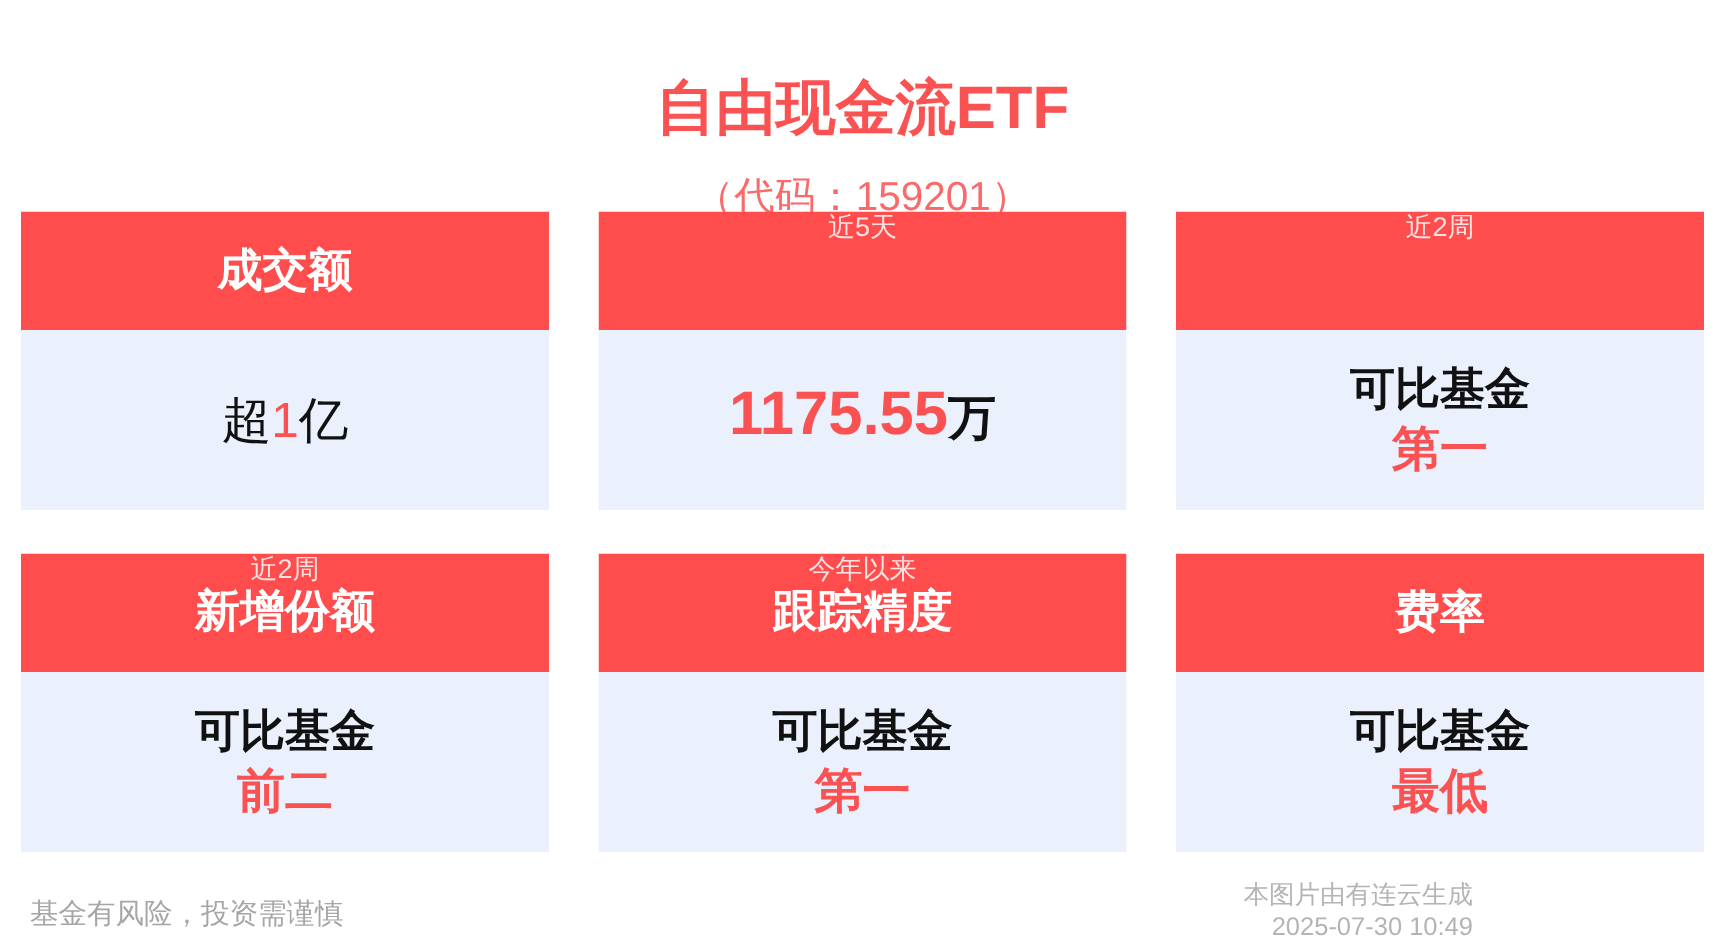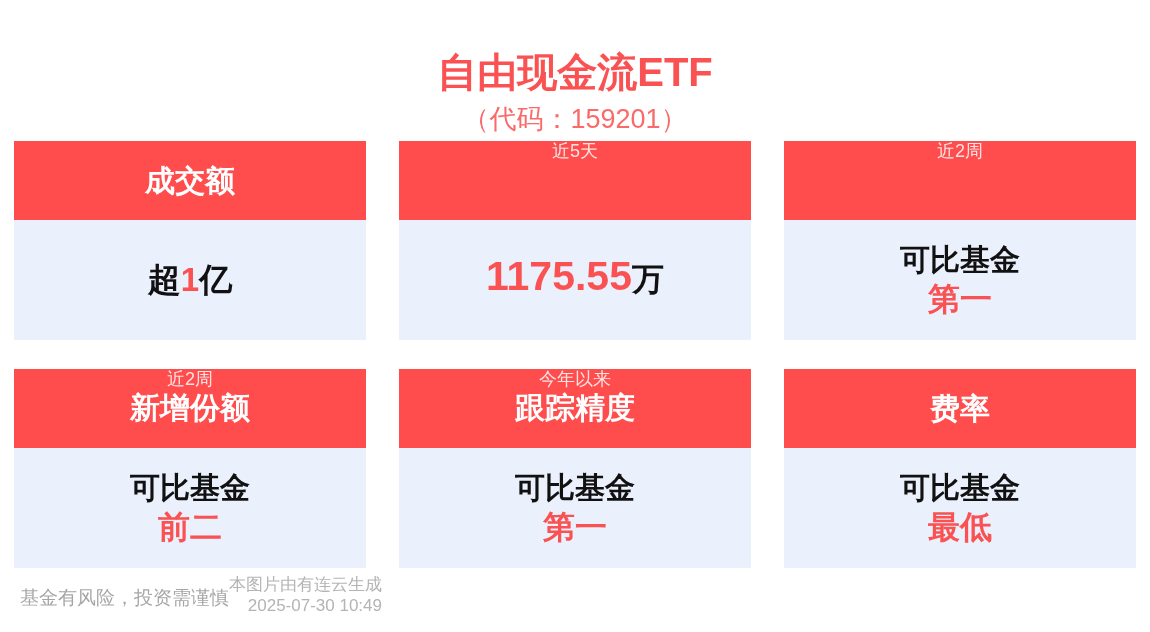--- a/index.html
+++ b/index.html
@@ -25,21 +25,21 @@
     font-weight: bold;
     color: #fa5252;
     line-height: 48px;
     letter-spacing: 0px;
     margin-top: 30px;
   }
   .page-subtitle {
     font-size: 27px;
     color: #fa6a6a;
     line-height: 40px;
-    margin-top: 3px;
+    margin-top: 15px;
     font-weight: normal;
   }
 
   
   .card-grid {
     position: absolute;
     left: 14px;
     top: 141px;
     width: 1116px;
     display: grid;
@@ -95,21 +95,21 @@
   }
   .body-line2 {
     font-size: 32px;
     line-height: 40px;
     font-weight: bold;
     color: #fa5252;
   }
   .body-single {
     font-size: 33px;
     line-height: 44px;
-    font-weight: bold;
+    font-weight: normal;
     color: #111111;
     white-space: nowrap;
   }
   .body-single .accent {
     color: #fa5252;
   }
   .body-big {
     white-space: nowrap;
     line-height: 48px;
   }
@@ -125,23 +125,24 @@
   }
 
   
   .footer {
     position: absolute;
     left: 0;
     bottom: 0;
     width: 1000px;
     height: 62px;
     box-sizing: border-box;
-    padding: 0 18px 16px 20px;
+    padding: 0 18px 4px 20px;
     display: flex;
     align-items: flex-end;
+    justify-content: space-between;
   }
   .disclaimer {
     font-size: 19px;
     color: #a6a6a6;
     line-height: 24px;
     padding-bottom: 6px;
   }
   .credit {
     text-align: right;
     color: #b4b4b4;

